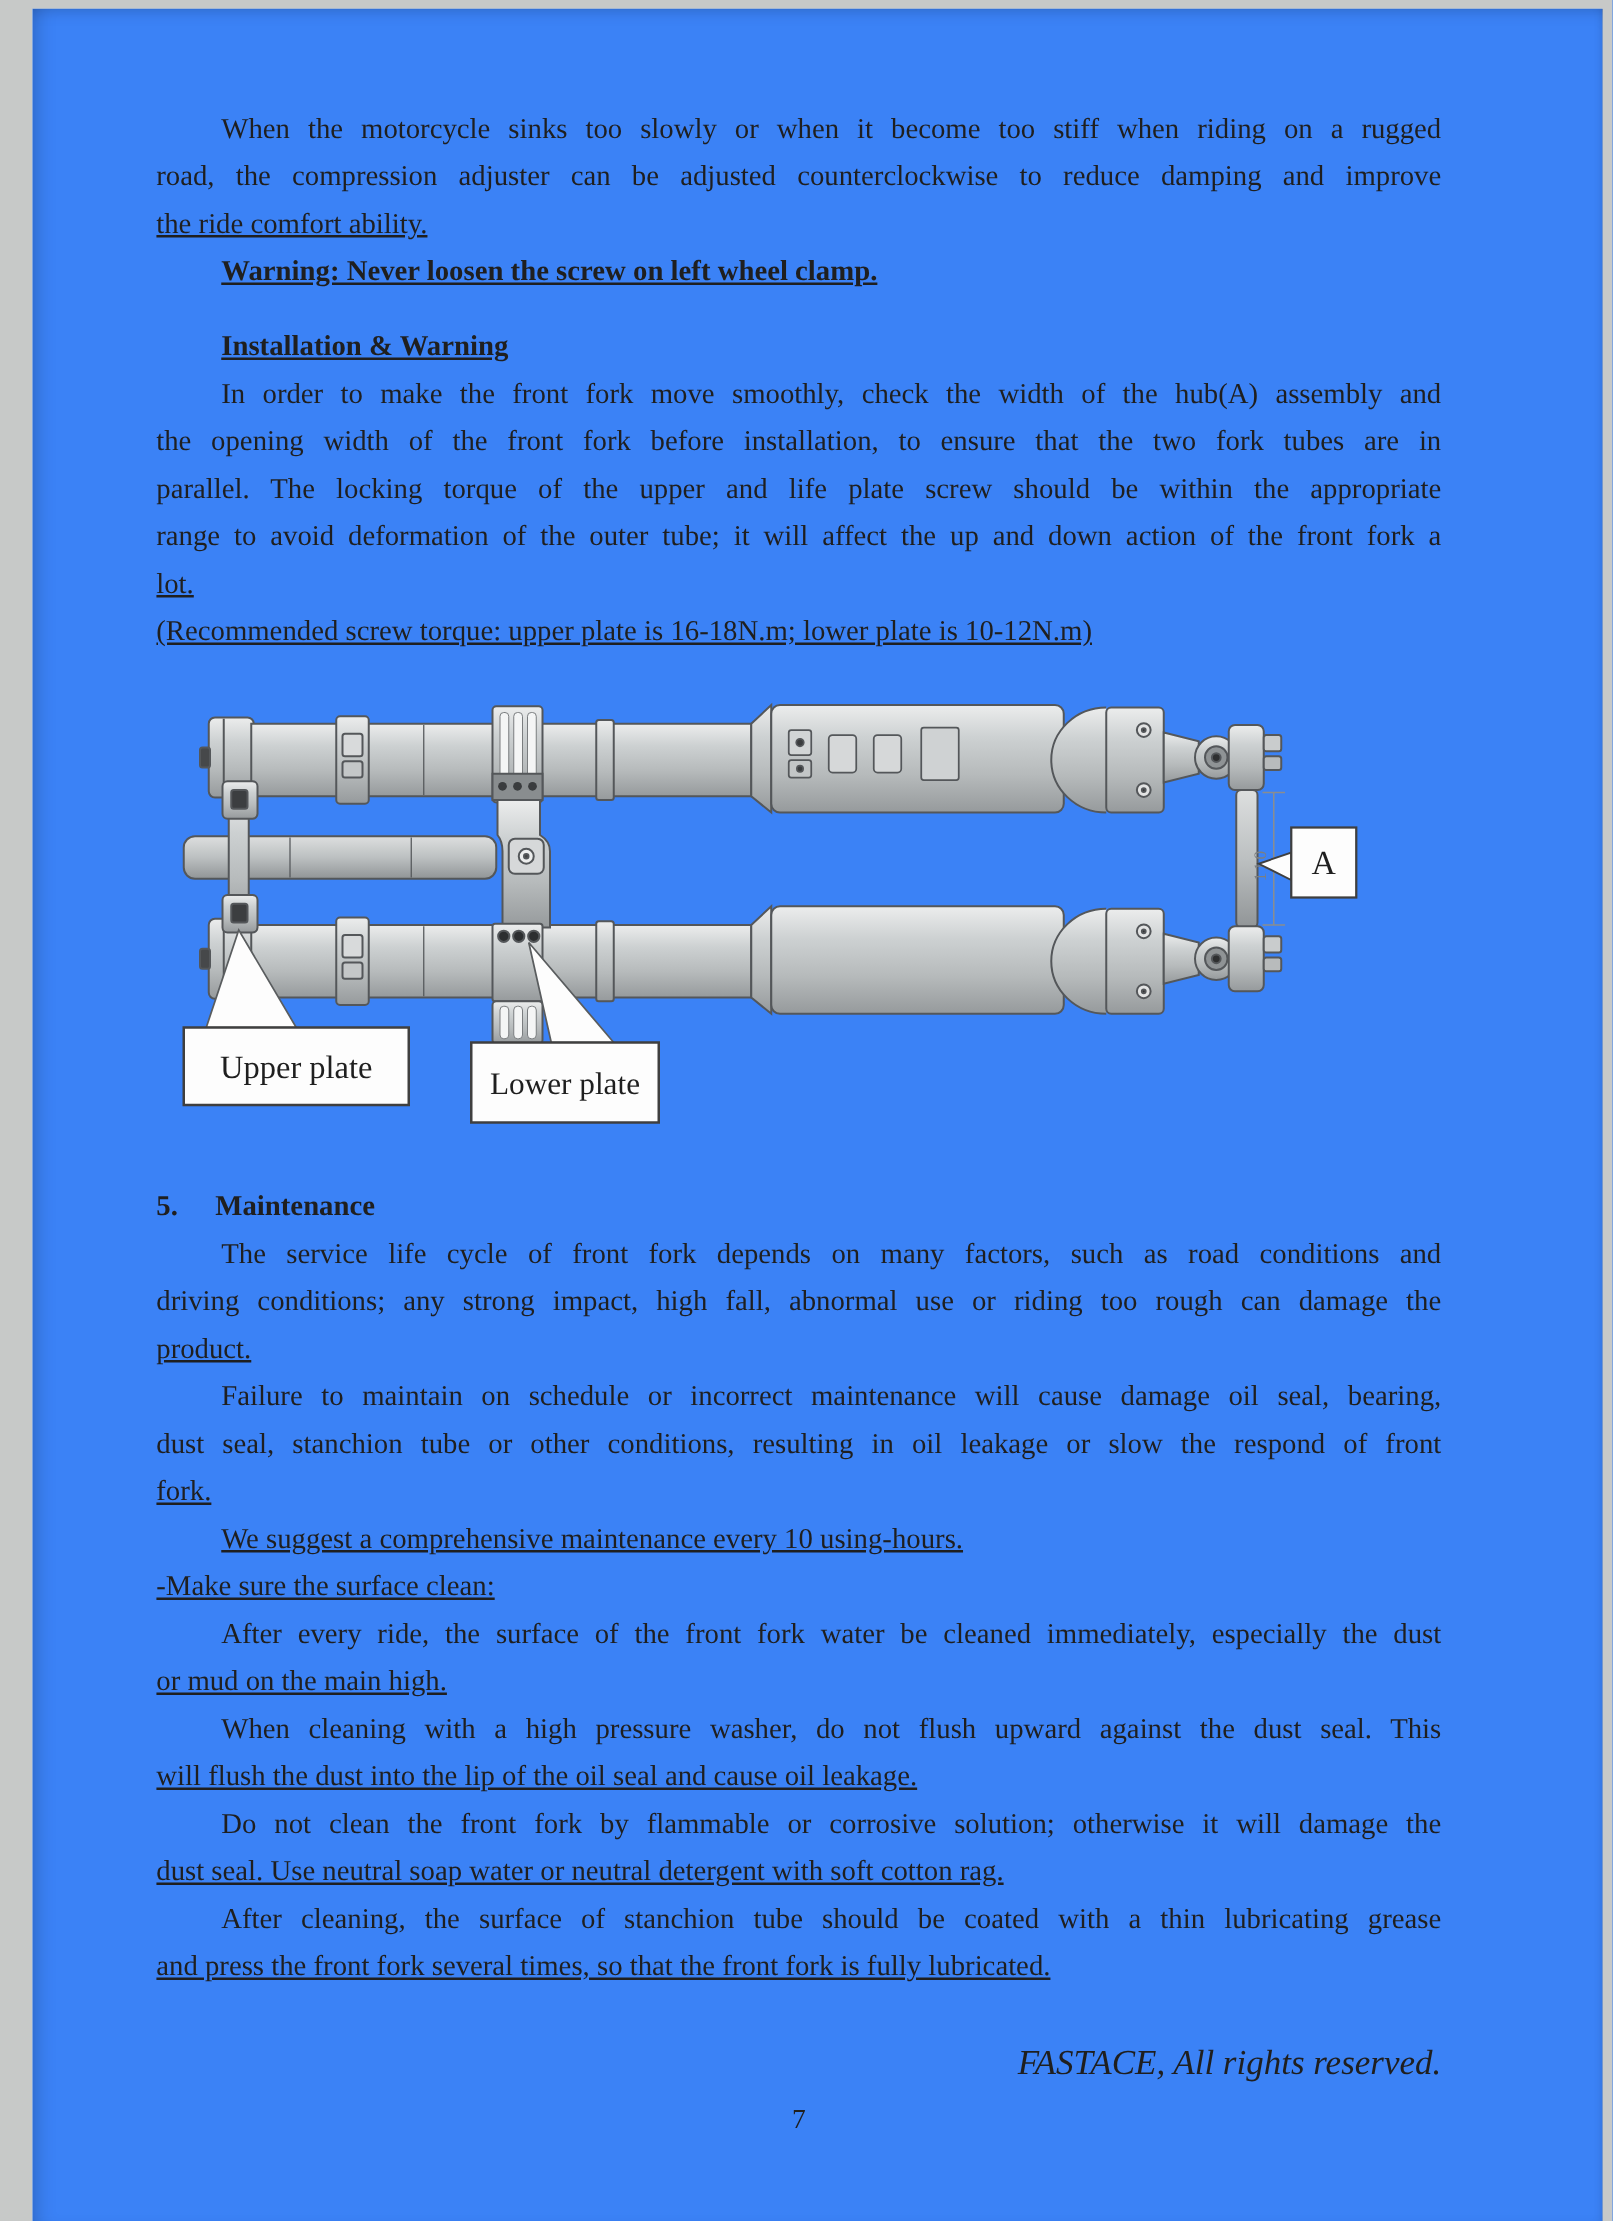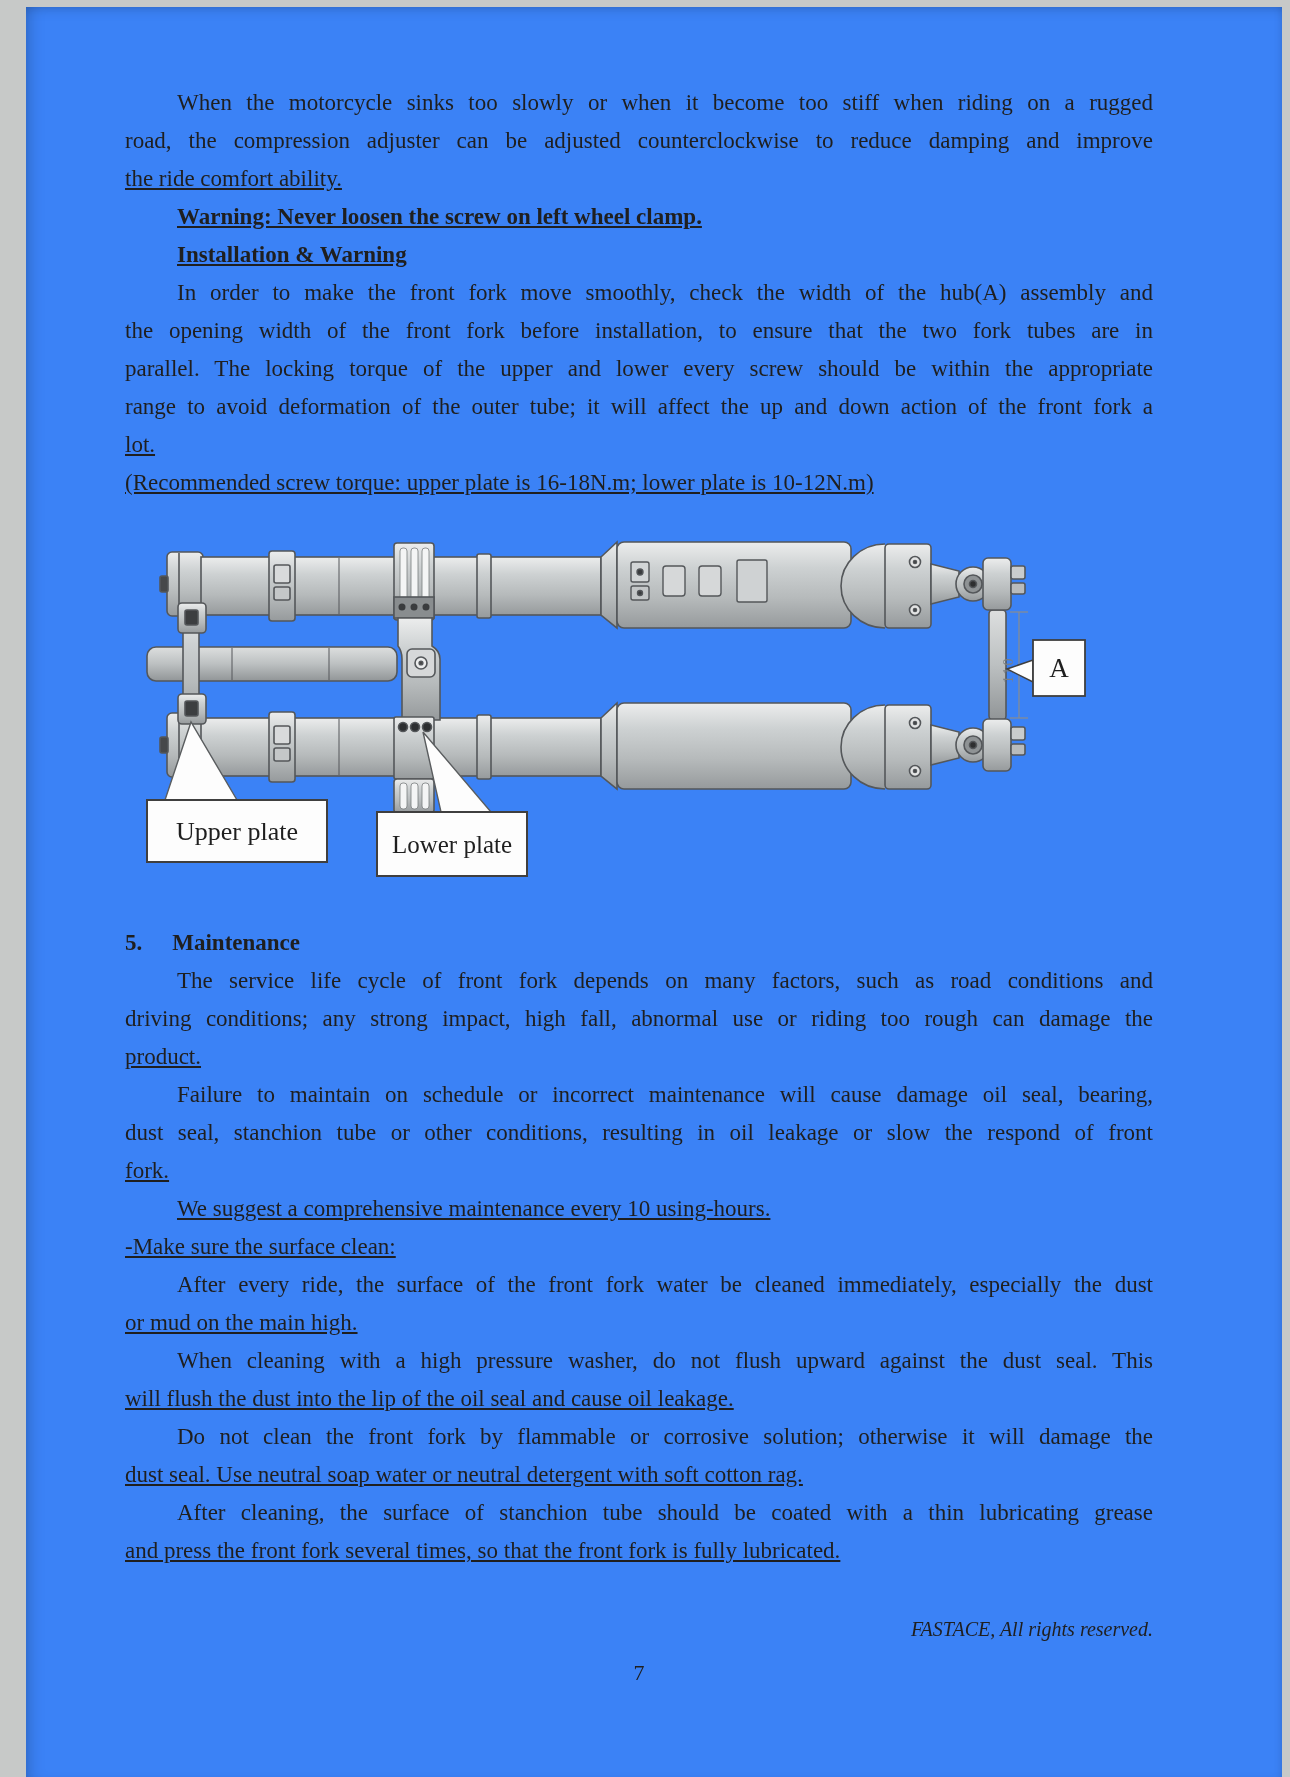--- a/index.html
+++ b/index.html
@@ -17,25 +17,25 @@
                 inset -6px 0 8px -6px rgba(0,0,0,.15);
   }
   .content{
     position:absolute;left:99px;top:77px;width:1028px;
     font-size:23px;line-height:38px;
   }
   .ln{height:38px;overflow:hidden;text-align:justify;text-align-last:justify;}
   .ln.end{text-align:left;text-align-last:left;text-decoration:underline;}
   .ind{text-indent:52px;}
   .b{font-weight:bold;}
-  .h-install{}
+  .h-install{margin-top:22px;}
   .h-maint{margin-top:22px;font-weight:bold;display:flex;gap:30px;height:38px;overflow:hidden;}
   .diagram-wrap{margin:8px 0 0 14px;height:392px;}
   svg{font-family:"Liberation Serif", serif;}
-  .footer{ text-align:right;font-style:italic;margin-top:40px;font-size:20px;height:34px;overflow:hidden;}
+  .footer{ text-align:right;font-style:italic;margin-top:40px;font-size:28px;height:34px;overflow:hidden;}
   .pageno{ text-align:center;margin-top:10px;font-size:22px;height:30px;overflow:hidden;}
 </style>
 </head>
 <body>
 
 <div class="page">
   <div class="content">
 
     <div>
       <div class="ln ind">When the motorcycle sinks too slowly or when it become too stiff when riding on a rugged</div>
@@ -43,21 +43,21 @@
       <div class="ln end">the ride comfort ability.</div>
     </div>
 
     <div class="ln end ind b">Warning: Never loosen the screw on left wheel clamp.</div>
 
     <div class="ln end ind b h-install">Installation &amp; Warning</div>
 
     <div>
       <div class="ln ind">In order to make the front fork move smoothly, check the width of the hub(A) assembly and</div>
       <div class="ln">the opening width of the front fork before installation, to ensure that the two fork tubes are in</div>
-      <div class="ln">parallel. The locking torque of the upper and lower every screw should be within the appropriate</div>
+      <div class="ln">parallel. The locking torque of the upper and life plate screw should be within the appropriate</div>
       <div class="ln">range to avoid deformation of the outer tube; it will affect the up and down action of the front fork a</div>
       <div class="ln end">lot.</div>
     </div>
 
     <div class="ln end">(Recommended screw torque: upper plate is 16-18N.m; lower plate is 10-12N.m)</div>
 
     <div class="diagram-wrap">
       <svg width="950" height="390" viewBox="0 40 950 390">
         <defs>
           <linearGradient id="tube" x1="0" y1="0" x2="0" y2="1">

